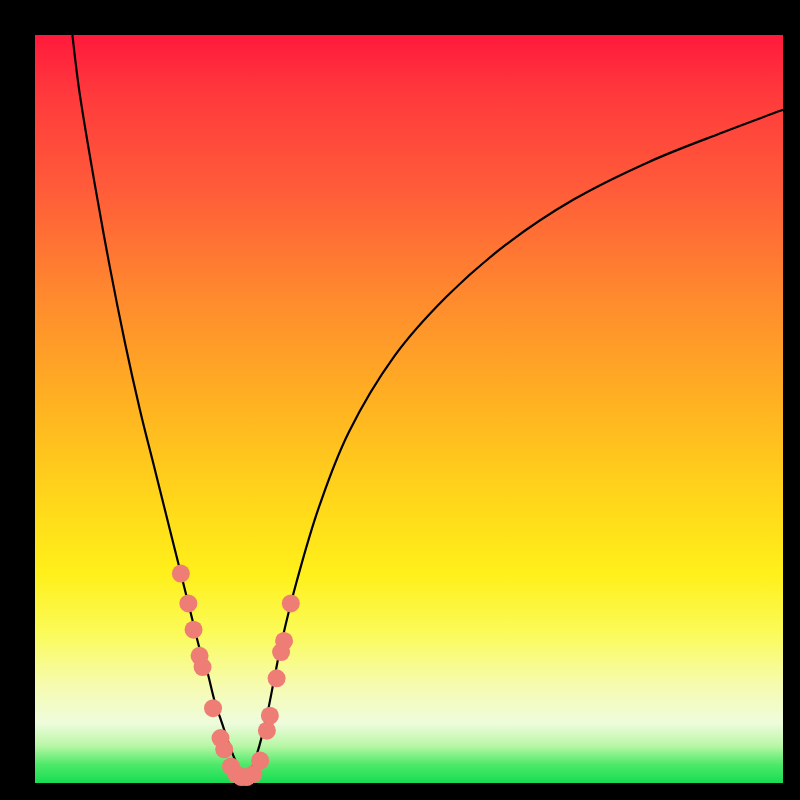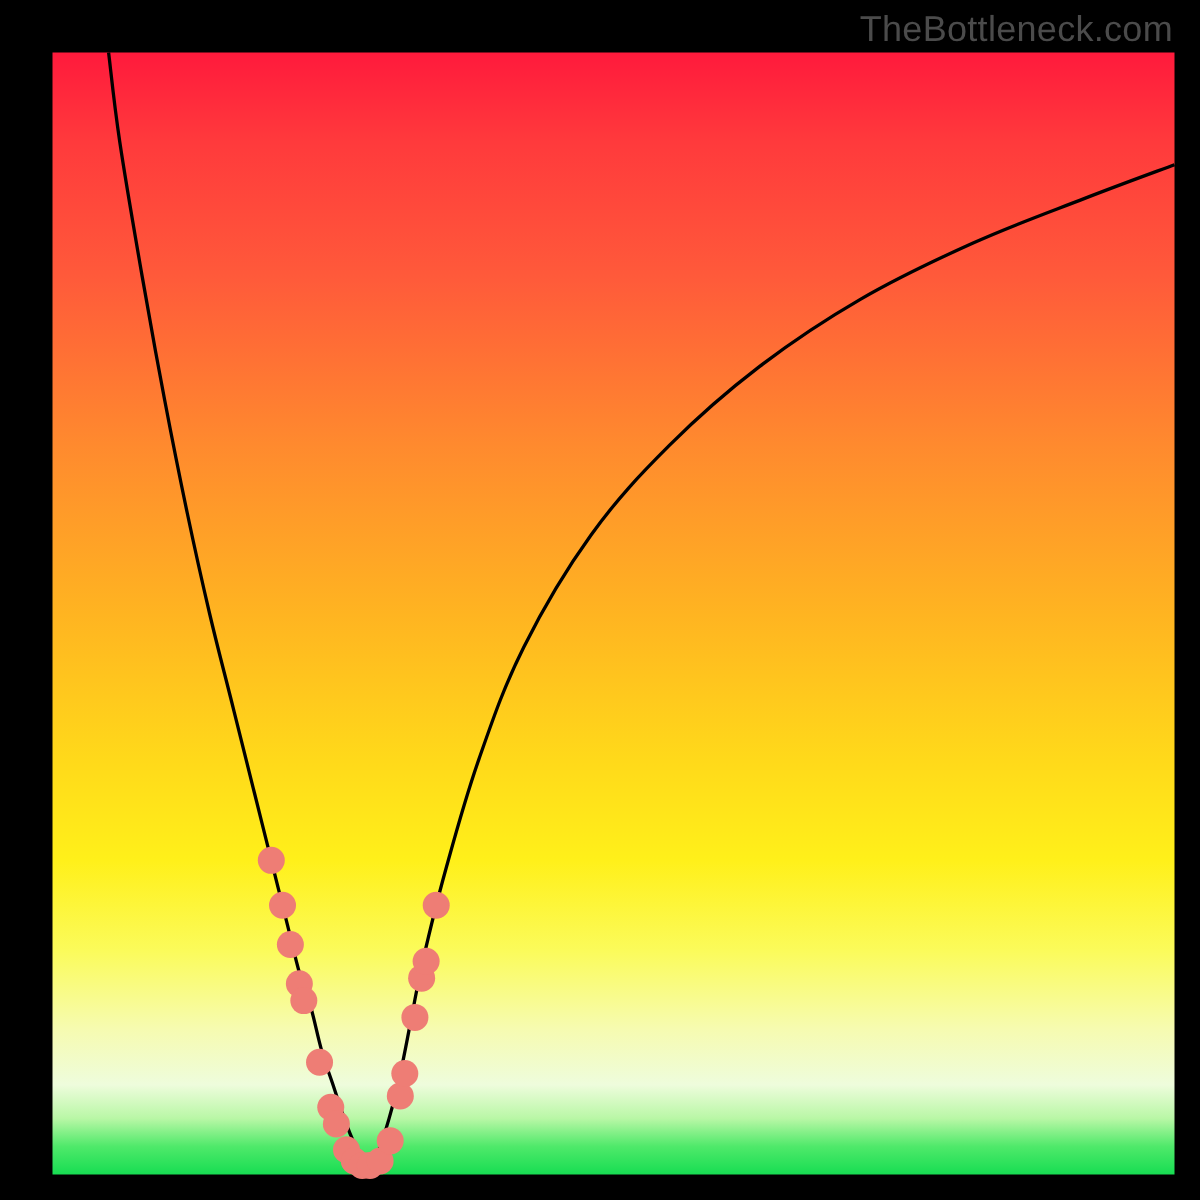--- a/index.html
+++ b/index.html
@@ -93,14 +93,13 @@
           <circle cx="225.148" cy="725.56" r="9" class="dot" fill="#ee7d75"></circle>
           <circle cx="231.88" cy="695.64" r="9" class="dot" fill="#ee7d75"></circle>
           <circle cx="234.872" cy="680.6800000000001" r="9" class="dot" fill="#ee7d75"></circle>
           <circle cx="241.60399999999996" cy="643.28" r="9" class="dot" fill="#ee7d75"></circle>
           <circle cx="246.09199999999996" cy="617.1" r="9" class="dot" fill="#ee7d75"></circle>
           <circle cx="249.08399999999997" cy="605.88" r="9" class="dot" fill="#ee7d75"></circle>
           <circle cx="255.81600000000003" cy="568.48" r="9" class="dot" fill="#ee7d75"></circle>
         </g>
     </svg>
   </div>
-  <div class="watermark">TheBottleneck.com</div>
 </div>
 
 </body></html>

